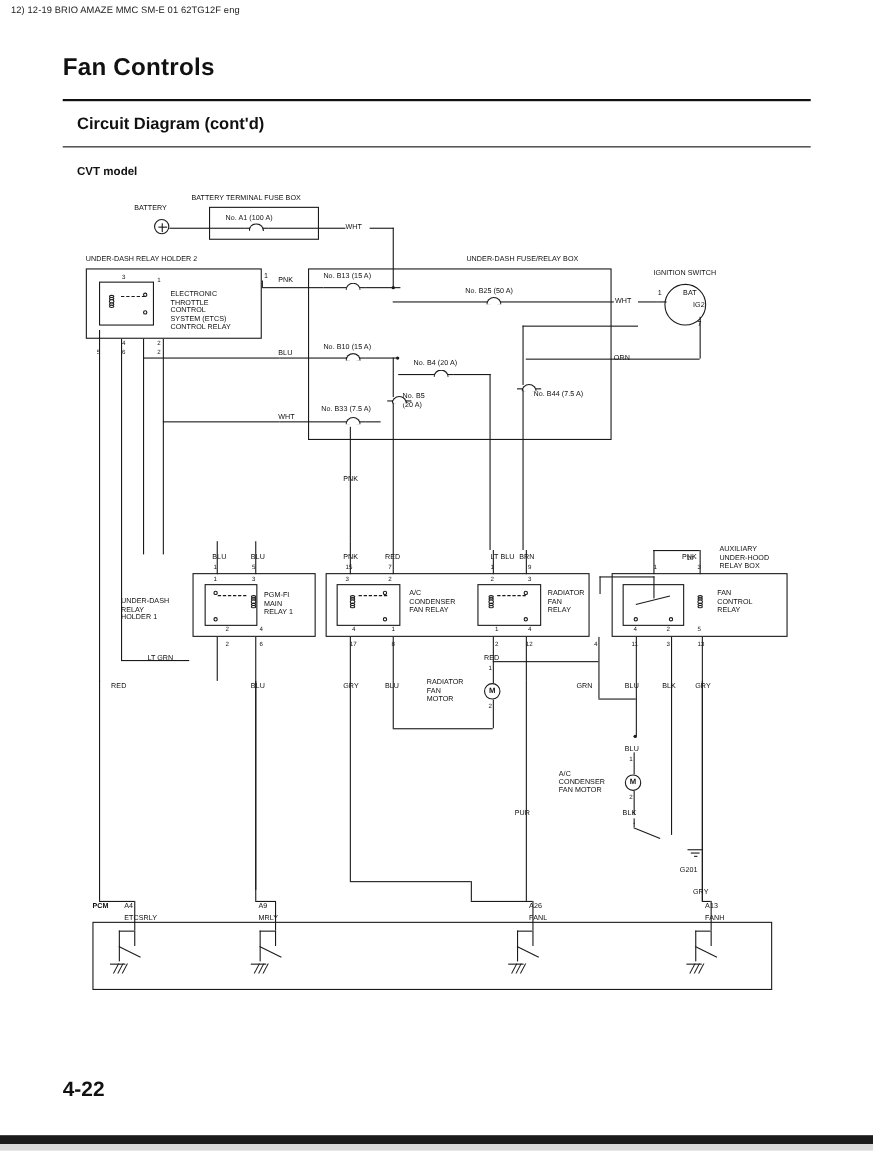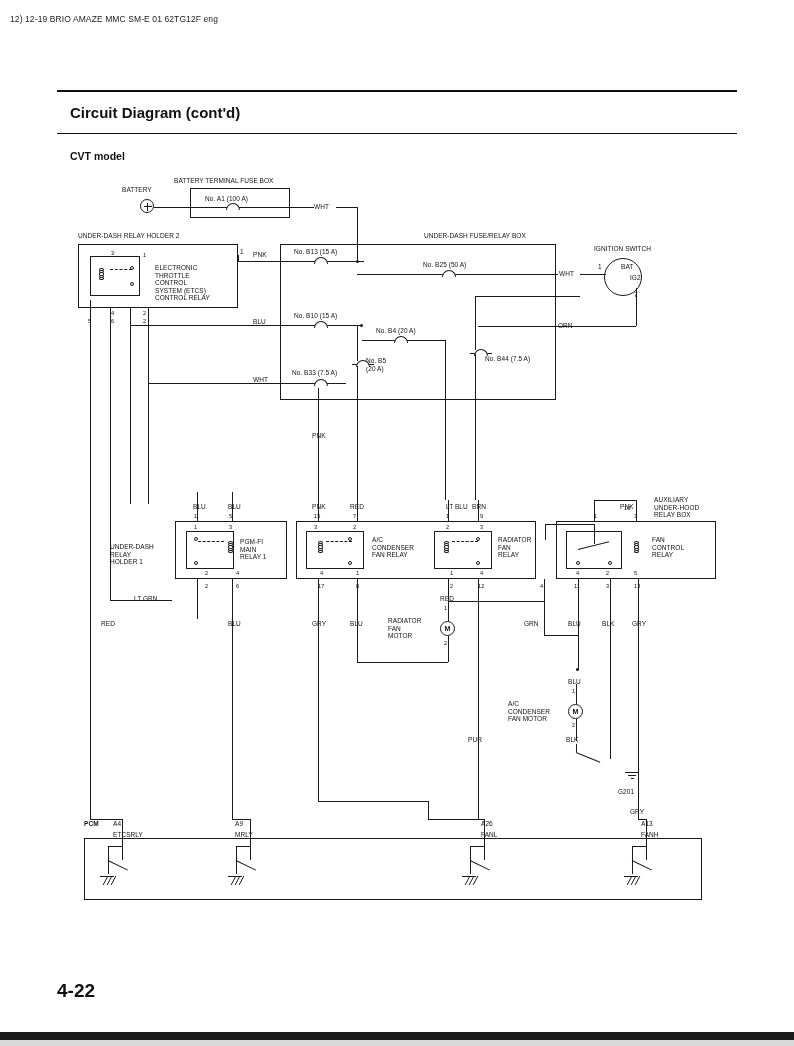--- a/index.html
+++ b/index.html
@@ -1,18 +1,18 @@
 <!DOCTYPE html>
 <html><head>
 <meta charset="utf-8">
 <style>
   html,body{margin:0;padding:0;background:#ffffff;}
   body{width:794px;height:1046px;position:relative;font-family:"Liberation Sans",sans-serif;color:#111;overflow:hidden;}
   .page{position:absolute;left:0;top:0;width:794px;height:1046px;background:#fff;}
-  .hdrline{position:absolute;left:10px;top:14px;font-size:8.5px;letter-spacing:.1px;color:#222;white-space:nowrap;}
+  .hdrline{position:absolute;left:10px;top:4px;font-size:8.5px;letter-spacing:.1px;color:#222;white-space:nowrap;}
   .title{position:absolute;left:57px;top:48px;font-size:22px;font-weight:bold;letter-spacing:.2px;}
   .rule{position:absolute;left:57px;width:680px;height:2px;background:#111;}
   .subtitle{position:absolute;left:70px;top:104px;font-size:15px;font-weight:bold;}
   .modelname{position:absolute;left:70px;top:150px;font-size:10.5px;font-weight:bold;}
   .pagenum{position:absolute;left:57px;top:980px;font-size:19px;font-weight:bold;}
   .bottombar{position:absolute;left:0;top:1032px;width:794px;height:8px;background:#1b1b1b;}
   .botshade{position:absolute;left:0;top:1040px;width:794px;height:6px;background:#d9d9d9;}
 
   
   .lbl{position:absolute;font-size:6.5px;line-height:7.6px;color:#111;white-space:pre;letter-spacing:.05px;}
@@ -40,20 +40,21 @@
   .battsym{position:absolute;width:14px;height:14px;border:1px solid #1a1a1a;border-radius:50%;box-sizing:border-box;background:#fff;}
   .battsym:before{content:"";position:absolute;left:3px;top:6px;width:8px;height:1px;background:#1a1a1a;}
   .battsym:after{content:"";position:absolute;left:6px;top:3px;width:1px;height:8px;background:#1a1a1a;}
 </style>
 </head>
 <body>
 
 <div class="page">
 
   <div class="hdrline">12) 12-19 BRIO AMAZE MMC SM-E 01 62TG12F eng</div>
+  <div class="title">Fan Controls</div>
   <div class="rule" style="top:90px;"></div>
   <div class="subtitle">Circuit Diagram (cont'd)</div>
   <div class="rule" style="top:133px;height:1px;"></div>
   <div class="modelname">CVT model</div>
   <div class="pagenum">4-22</div>
   <div class="bottombar"></div>
   <div class="botshade"></div>
 
   <div>
 

